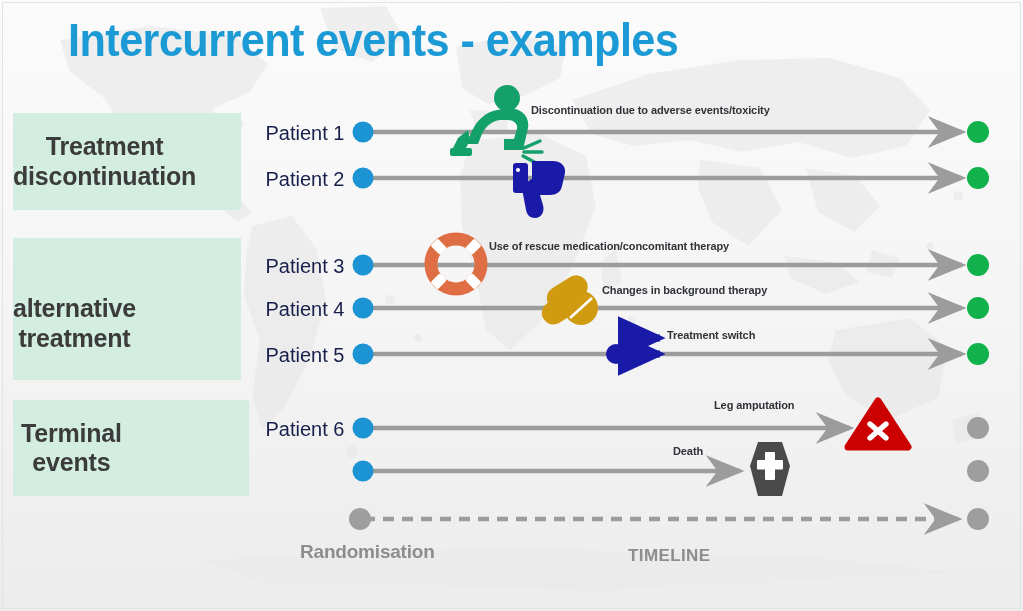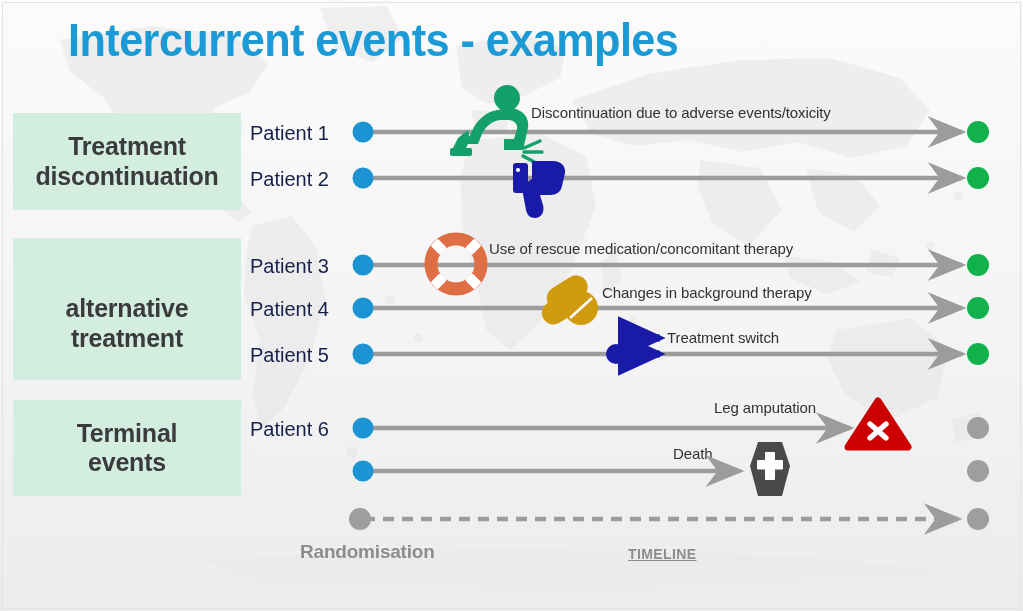--- a/index.html
+++ b/index.html
@@ -31,49 +31,49 @@
     position:absolute;left:68px;top:16px;
     font-size:46px;line-height:1.05;font-weight:bold;
     color:#1C9AD6;letter-spacing:-.6px;
     transform:scaleX(.94);transform-origin:left top;
     white-space:nowrap;
   }
 
   
   .catbox{
     position:absolute;background:#D3EDE0;
-    display:flex;align-items:center;justify-content:center;
+    display:flex;align-items:center;justify-content:flex-start;
     text-align:center;color:#3b3b3b;font-weight:bold;
     font-size:25px;line-height:1.18;letter-spacing:-.2px;
   }
   #cat0{left:13px;top:113px;width:228px;height:97px;}
   #cat1{left:13px;top:238px;width:228px;height:142px;}
-  #cat2{left:13px;top:400px;width:228px;height:96px;}
+  #cat2{left:13px;top:400px;width:228px;height:96px;padding-left:8px;}
 
   
   .plabel{
     position:absolute;left:250px;width:110px;
     font-size:20px;font-weight:normal;color:#17204a;
-    text-align:left;white-space:nowrap;
+    text-align:center;white-space:nowrap;
   }
 
   
   .elabel{
-    position:absolute;font-size:15px;font-weight:normal;
+    position:absolute;font-size:11px;font-weight:bold;
     color:#2f3237;white-space:nowrap;letter-spacing:-.1px;
   }
 
   
   .axlabel{
     position:absolute;color:#8d8d8d;font-weight:bold;
     letter-spacing:-.2px;
     text-align:center;
   }
   #lbl-random{left:300px;top:541px;font-size:19px;}
-  #lbl-timeline{left:628px;top:546px;font-size:14px;letter-spacing:.4px;text-decoration:underline;}
+  #lbl-timeline{left:628px;top:546px;font-size:17px;letter-spacing:.4px;}
   #lbl-datacoll{left:872px;top:538px;font-size:18px;line-height:1.12;
                 width:150px;text-align:center;}
   #slidenum{
     position:absolute;left:900px;top:611px;width:30px;text-align:center;
     font-size:11px;color:#9a9a9a;font-weight:bold;
   }
   svg{display:block;}
 </style>
 </head>
 <body>

